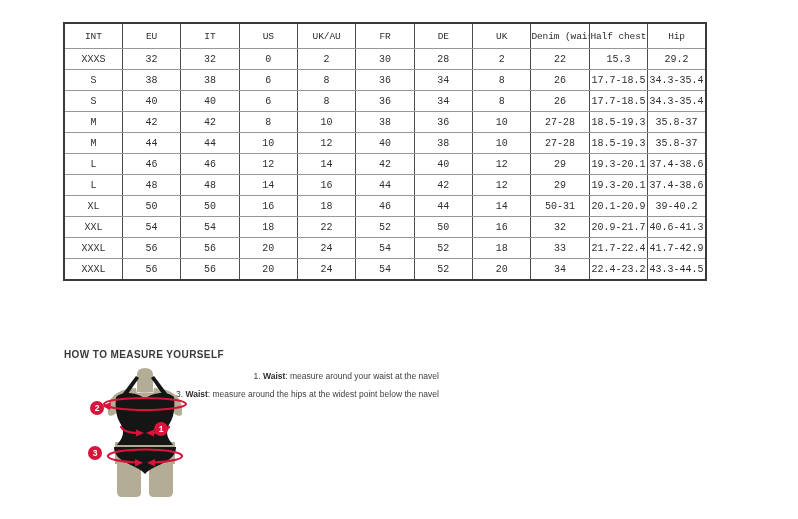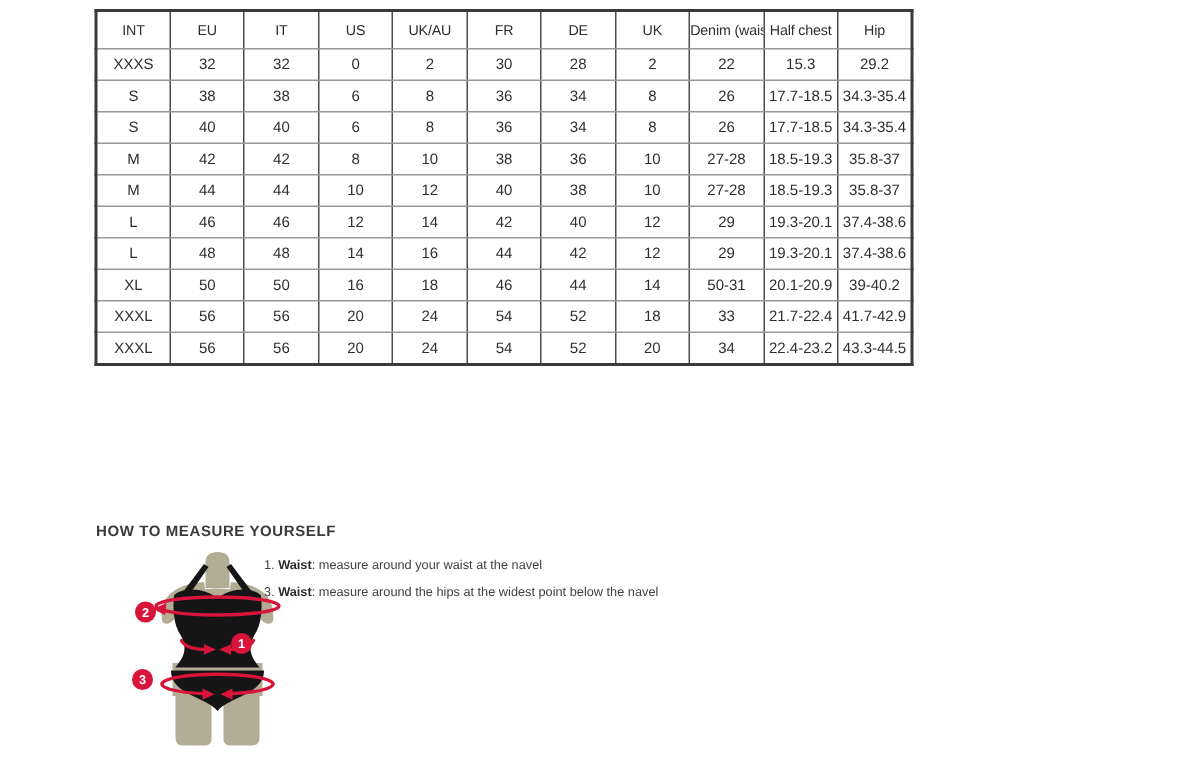--- a/index.html
+++ b/index.html
@@ -9,27 +9,28 @@
     height: 519px;
     background: #ffffff;
     overflow: hidden;
     font-family: "Liberation Sans", sans-serif;
   }
 
   
   table.size-table {
     position: absolute;
     left: 63px;
-    top: 6px;
-    width: 546px;
+    top: 22px;
+    width: 644px;
     border-collapse: collapse;
     table-layout: fixed;
     border: 2px solid #3a3a3a;
     font-size: 10px;
     color: #2e2e2e;
+    font-family: Liberation Mono, monospace;
   }
   table.size-table th,
   table.size-table td {
     border-top: 1px solid #979797;
     border-bottom: 1px solid #979797;
     border-left: 1px solid #4c4c4c;
     border-right: 1px solid #4c4c4c;
     text-align: center;
     vertical-align: middle;
     padding: 0;
@@ -53,20 +54,21 @@
     font-weight: bold;
     letter-spacing: 0.4px;
     color: #3a3a3a;
   }
   .steps {
     position: absolute;
     left: 176px;
     top: 372px;
     font-size: 8.5px;
     color: #404040;
+    text-align: right;
   }
   .step { margin: 0 0 9px 0; line-height: 9px; white-space: nowrap; }
   .step b { font-weight: bold; color: #2d2d2d; }
 
   .mannequin-wrap {
     position: absolute;
     left: 80px;
     top: 366px;
     width: 120px;
     height: 134px;
@@ -200,20 +202,33 @@
           <td>16</td>
           <td>18</td>
           <td>46</td>
           <td>44</td>
           <td>14</td>
           <td>50-31</td>
           <td>20.1-20.9</td>
           <td>39-40.2</td>
         </tr>
         <tr>
+          <td>XXL</td>
+          <td>54</td>
+          <td>54</td>
+          <td>18</td>
+          <td>22</td>
+          <td>52</td>
+          <td>50</td>
+          <td>16</td>
+          <td>32</td>
+          <td>20.9-21.7</td>
+          <td>40.6-41.3</td>
+        </tr>
+        <tr>
           <td>XXXL</td>
           <td>56</td>
           <td>56</td>
           <td>20</td>
           <td>24</td>
           <td>54</td>
           <td>52</td>
           <td>18</td>
           <td>33</td>
           <td>21.7-22.4</td>

